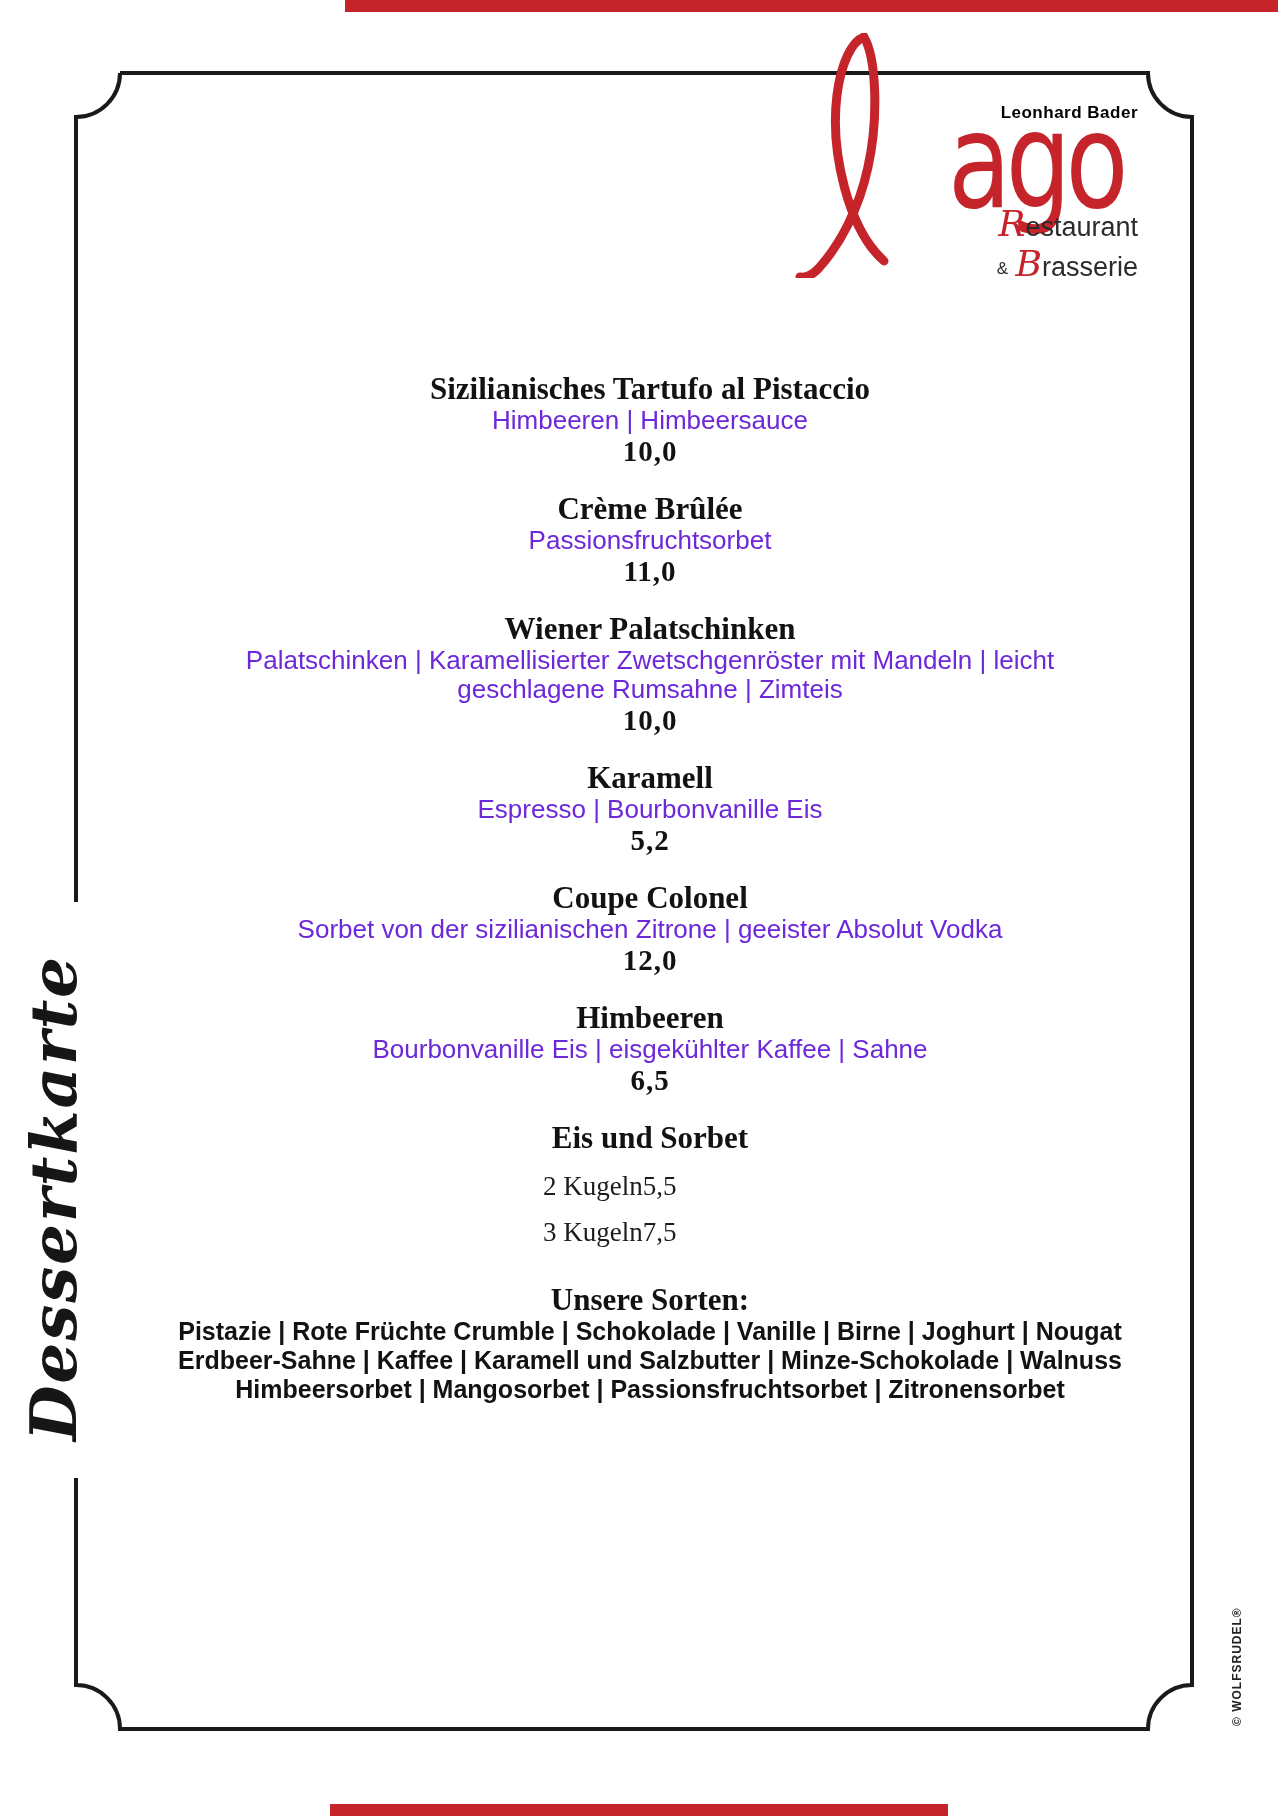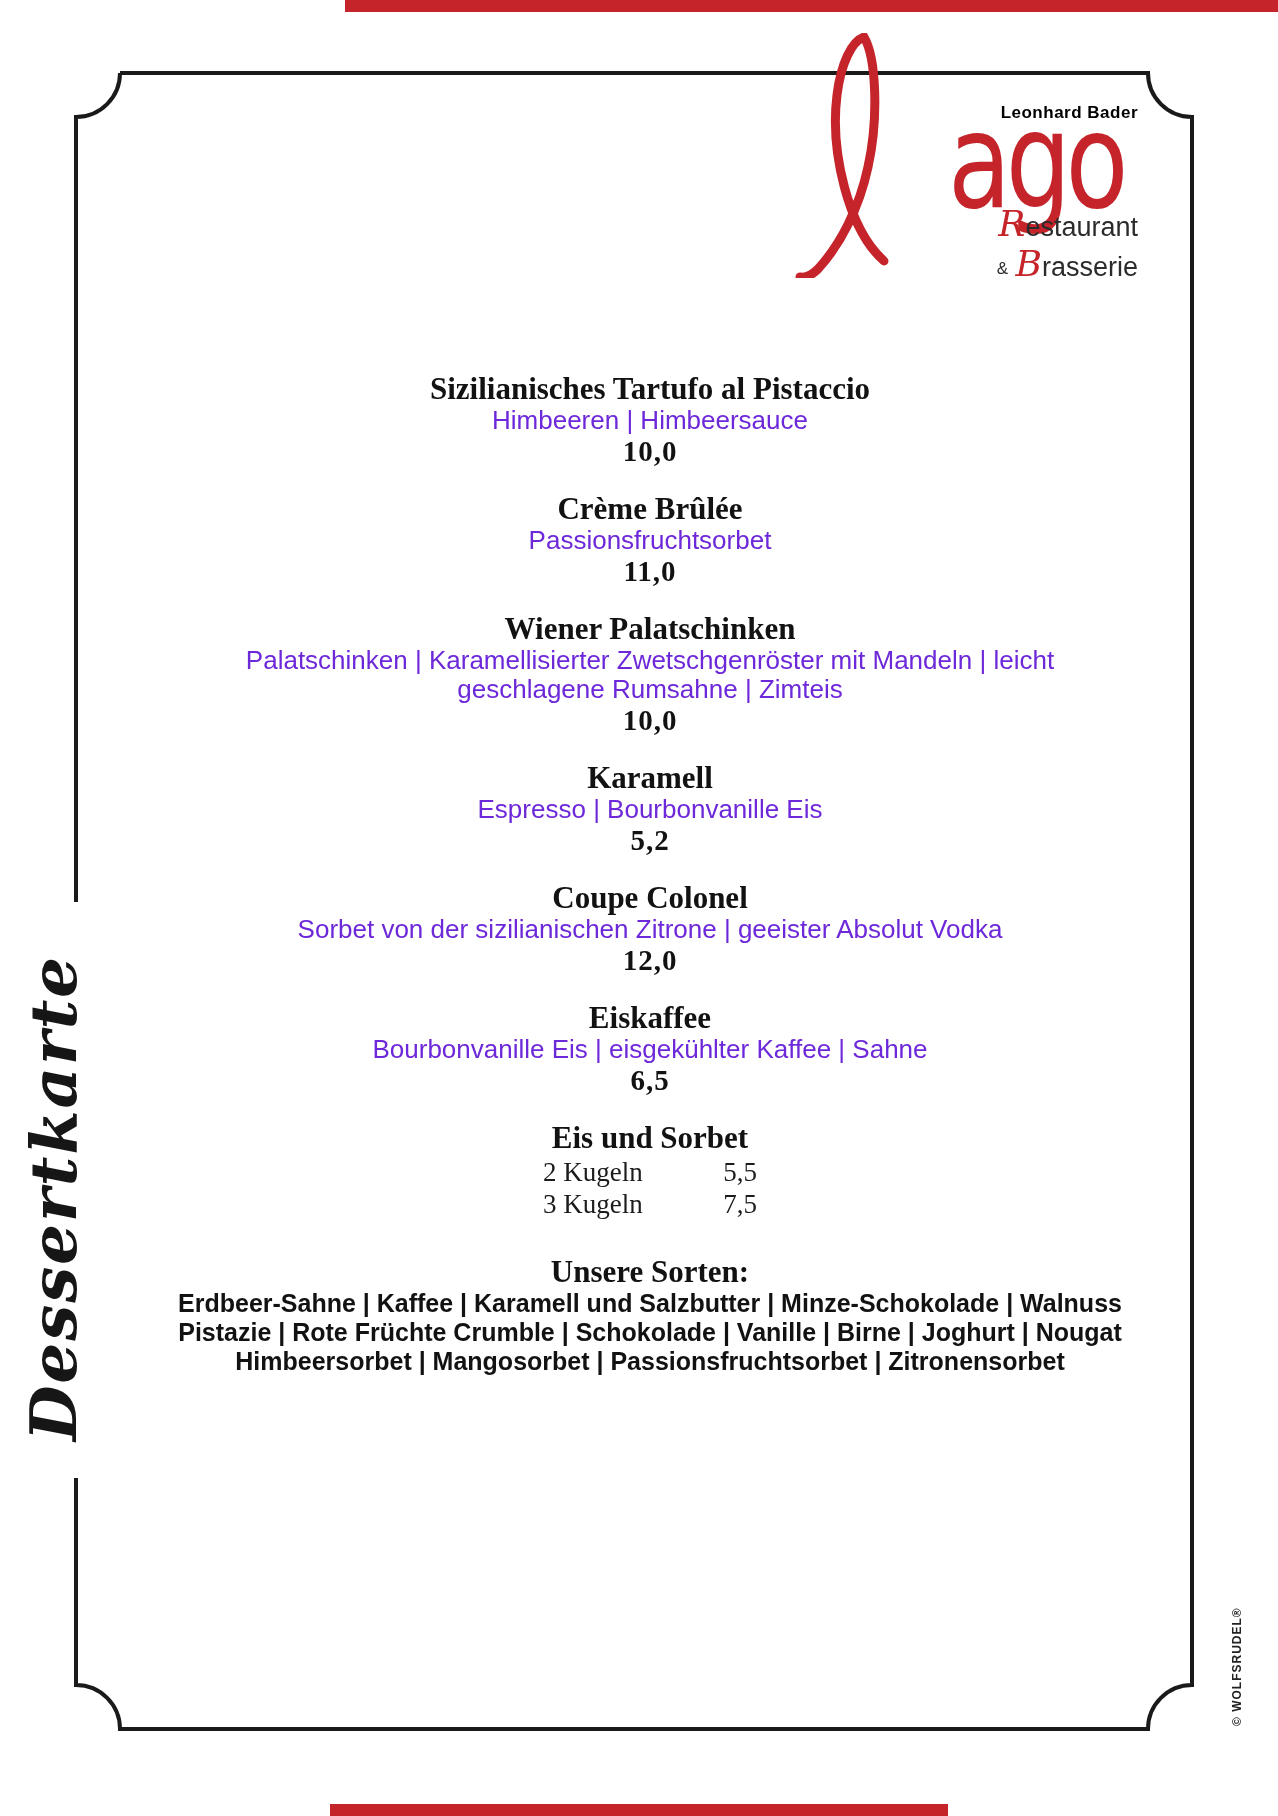--- a/index.html
+++ b/index.html
@@ -44,21 +44,21 @@
   .menu-item{margin-bottom:24px;}
   .item-name{
     font-family:"Liberation Serif",serif;font-weight:700;font-size:31px;line-height:34px;color:#121212;
   }
   .item-desc{font-size:26px;line-height:29px;color:#6d28d9;max-width:820px;margin:0 auto;}
   .item-price{
     font-family:"Liberation Serif",serif;font-weight:700;font-size:29px;line-height:33px;color:#121212;letter-spacing:1px;
   }
   .scoops-heading{margin-top:2px;}
   .scoop-row{
-    display:flex;justify-content:space-between;width:214px;margin:2px auto 0 auto;
+    display:flex;justify-content:flex-start;width:214px;margin:16px auto 0 auto;
     font-family:"Liberation Serif",serif;font-size:27px;line-height:30px;color:#1c1c1c;
   }
   .flavors-heading{margin-top:36px;}
   .flavor-line{font-weight:700;font-size:25px;line-height:29px;white-space:nowrap;color:#121212;}
 
   
   .credit{
     position:absolute;left:1230px;top:1726px;width:175px;
     transform:rotate(-90deg);transform-origin:left top;
     font-size:12px;font-weight:700;letter-spacing:1px;color:#222222;white-space:nowrap;
@@ -122,39 +122,39 @@
     <div class="item-price">5,2</div>
   </div>
 
   <div class="menu-item">
     <div class="item-name">Coupe Colonel</div>
     <div class="item-desc">Sorbet von der sizilianischen Zitrone | geeister Absolut Vodka</div>
     <div class="item-price">12,0</div>
   </div>
 
   <div class="menu-item">
-    <div class="item-name">Eiskaffee</div>
+    <div class="item-name">Himbeeren</div>
     <div class="item-desc">Bourbonvanille Eis | eisgekühlter Kaffee | Sahne</div>
     <div class="item-price">6,5</div>
   </div>
 
   <div>
     <div class="item-name scoops-heading">Eis und Sorbet</div>
     <div class="scoop-row">
       <span>2 Kugeln</span>
       <span>5,5</span>
     </div>
     <div class="scoop-row">
       <span>3 Kugeln</span>
       <span>7,5</span>
     </div>
   </div>
 
   <div>
     <div class="item-name flavors-heading">Unsere Sorten:</div>
+    <div class="flavor-line">Pistazie | Rote Früchte Crumble | Schokolade | Vanille | Birne | Joghurt | Nougat</div>
     <div class="flavor-line">Erdbeer-Sahne | Kaffee | Karamell und Salzbutter | Minze-Schokolade | Walnuss</div>
-    <div class="flavor-line">Pistazie | Rote Früchte Crumble | Schokolade | Vanille | Birne | Joghurt | Nougat</div>
     <div class="flavor-line">Himbeersorbet | Mangosorbet | Passionsfruchtsorbet | Zitronensorbet</div>
   </div>
 
 </div>
 
 <div class="credit">© WOLFSRUDEL®</div>
 
 </body></html>

